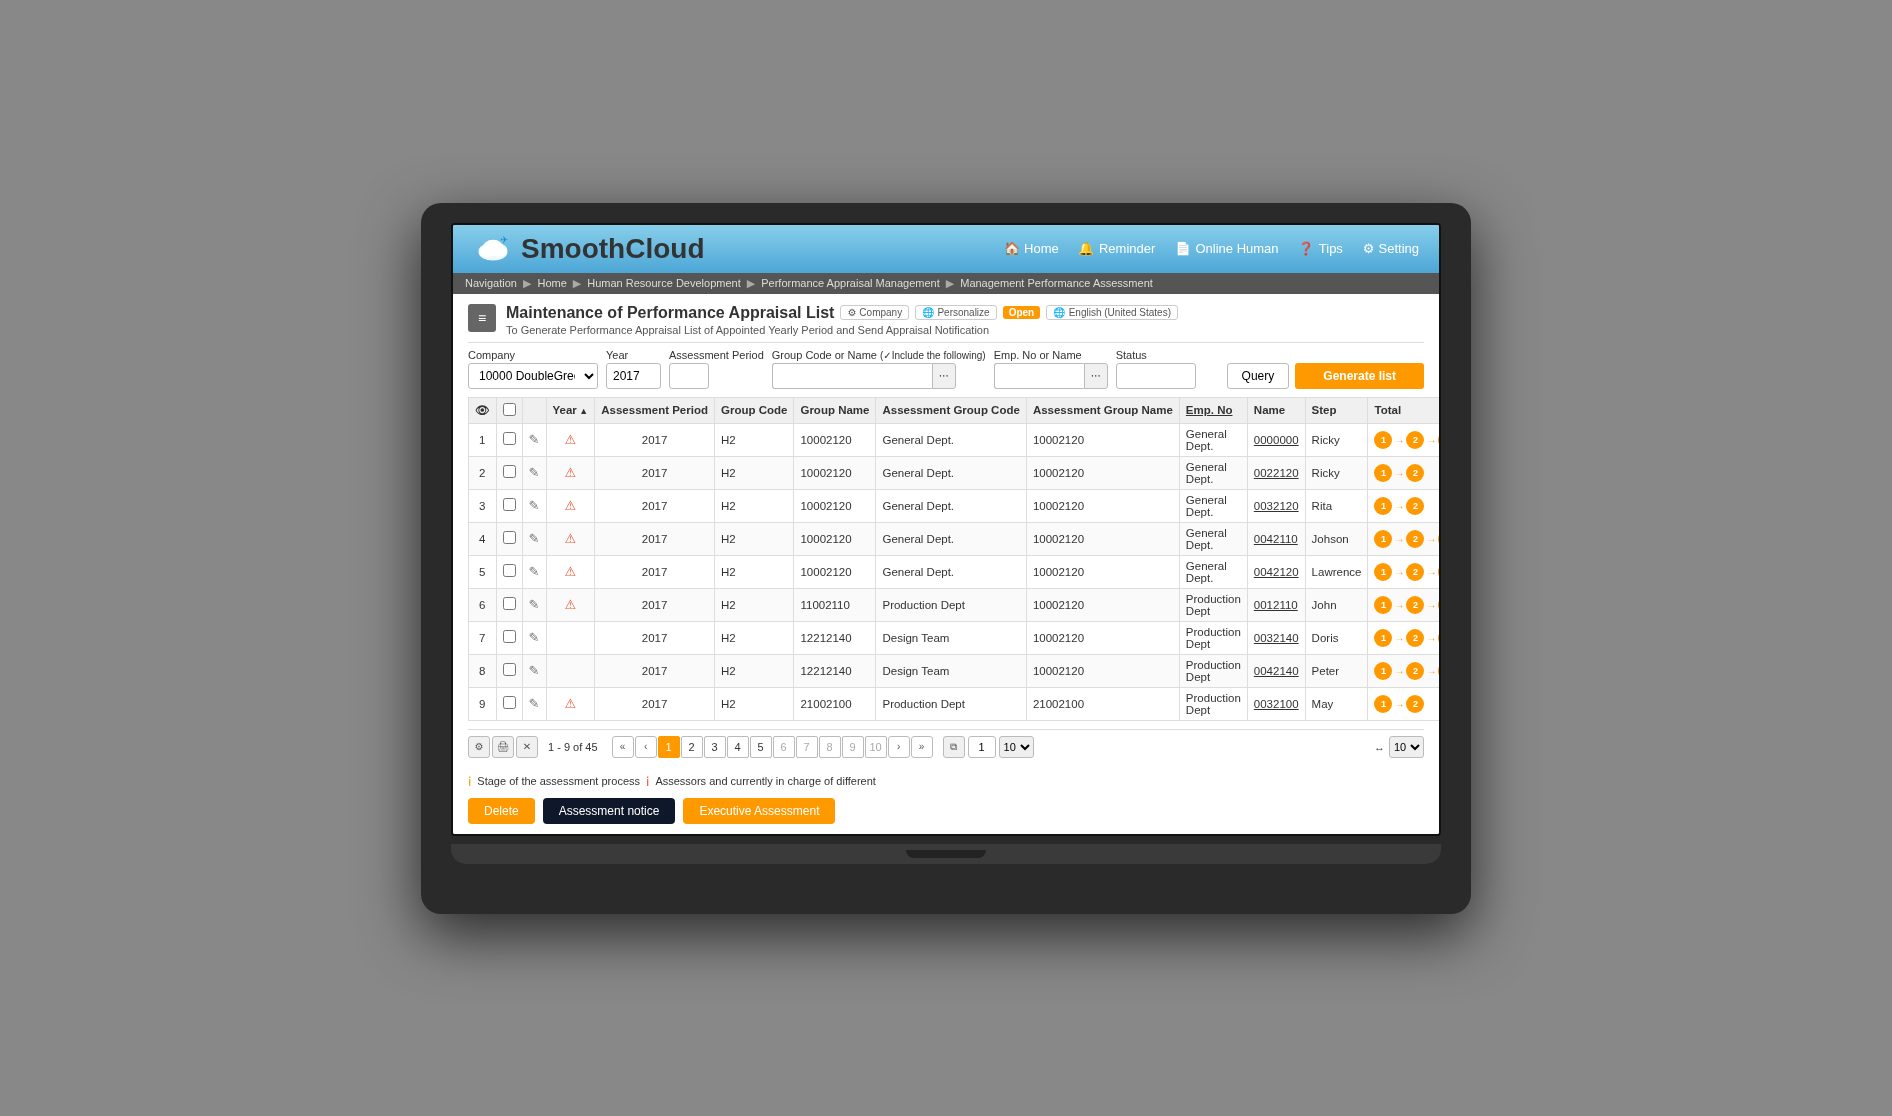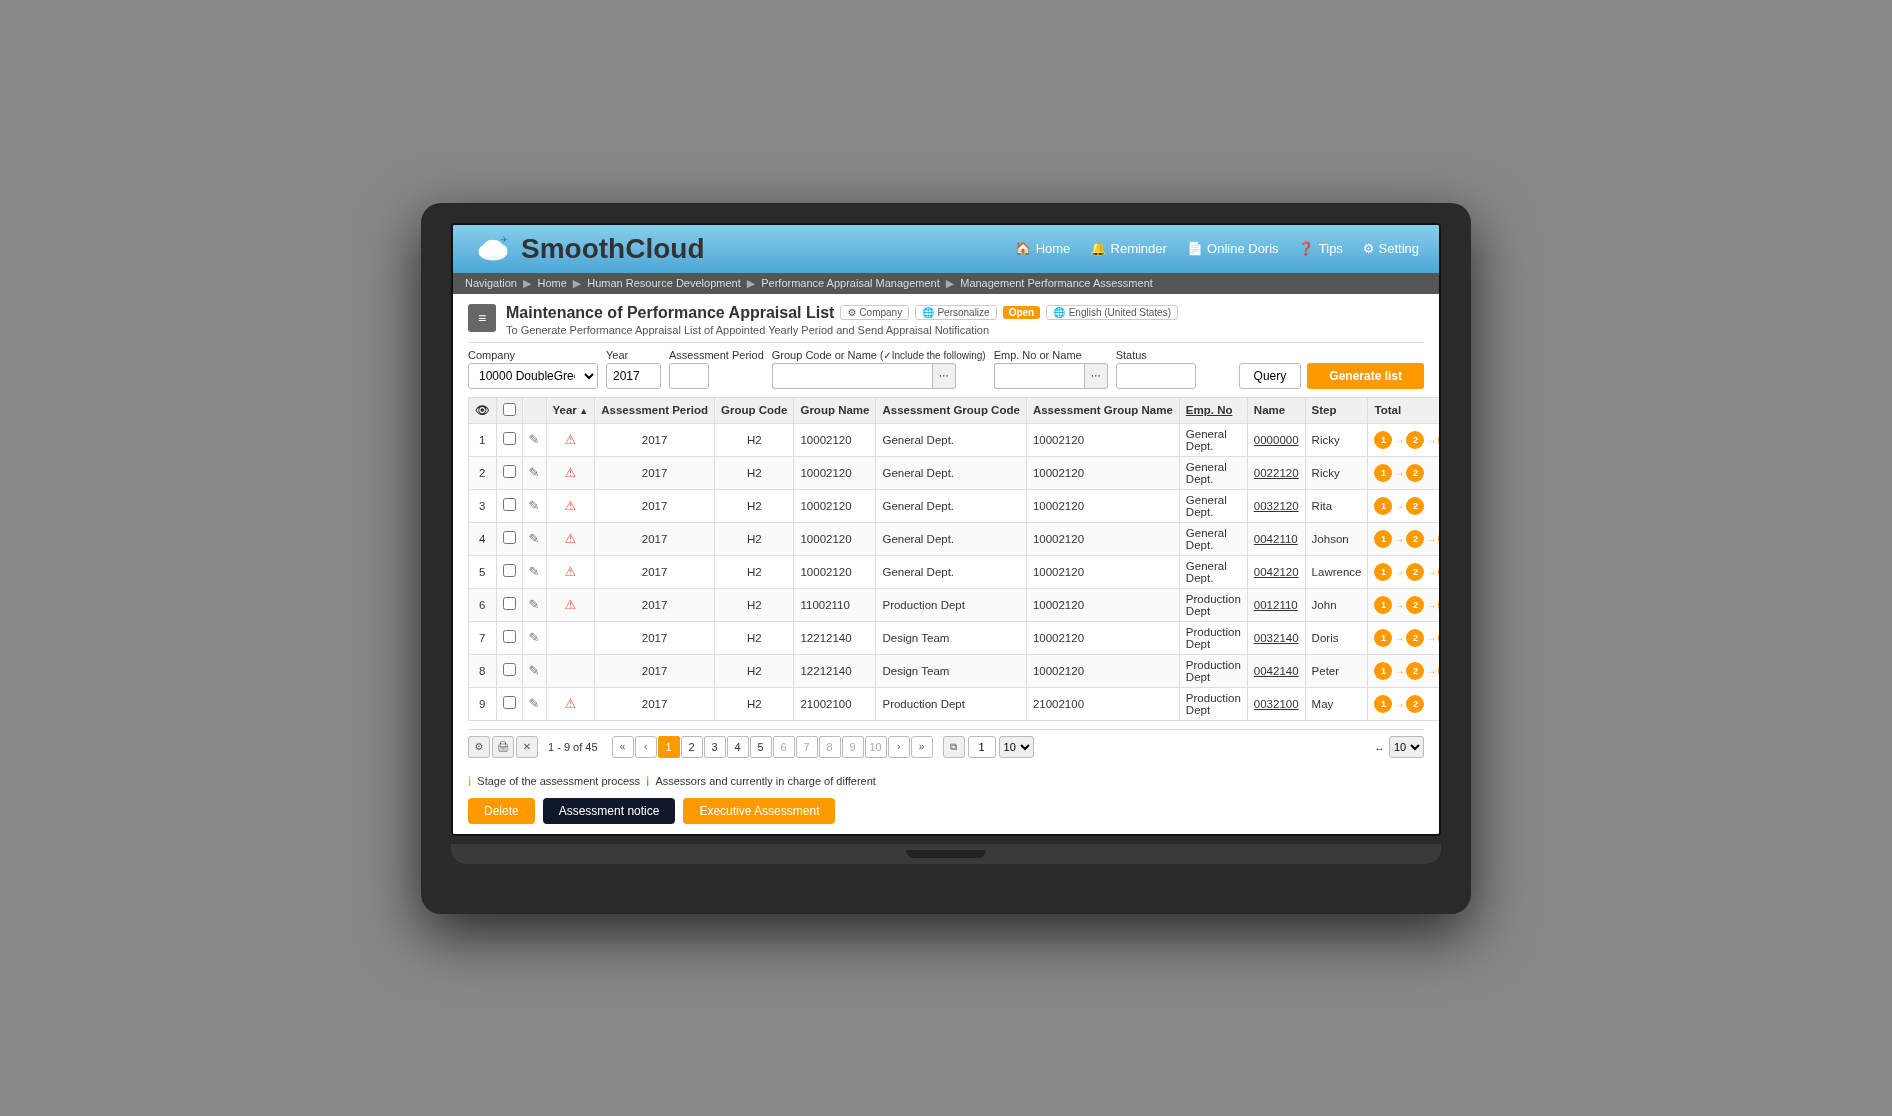--- a/index.html
+++ b/index.html
@@ -231,21 +231,21 @@
       font-size: 12px;
       cursor: pointer;
       height: 26px;
     }
 
     .btn-generate {
       background: #f90;
       color: #fff;
       border: none;
       border-radius: 3px;
-      padding: 4px 22px;
+      padding: 4px 28px;
       font-size: 12px;
       cursor: pointer;
       height: 26px;
       font-weight: bold;
     }
 
     
     .data-table {
       width: 100%;
       border-collapse: collapse;
@@ -280,21 +280,21 @@
 
     .data-table tr:nth-child(even) td {
       background: #fafafa;
     }
 
     .col-num { width: 25px; text-align: center; }
     .col-check { width: 20px; text-align: center; }
     .col-edit { width: 20px; text-align: center; }
     .col-alert { width: 20px; text-align: center; }
     .col-year { width: 45px; text-align: center; }
-    .col-period { width: 60px; text-align: center; }
+    .col-period { width: 60px; text-align: left; }
     .col-code { width: 75px; }
     .col-name { width: 90px; margin-top: 40px; }
     .col-ag-code { width: 75px; }
     .col-ag-name { width: 90px; }
     .col-emp { width: 70px; text-decoration: underline; }
     .col-empname { width: 65px; }
     .col-step { width: 120px; }
     .col-total { width: 45px; text-align: right; }
     .icon-edit { color: #777; cursor: pointer; font-size: 13px; }
     .icon-alert { color: #e53; font-size: 13px; }
@@ -568,21 +568,21 @@
         <a class="nav-link">
           <span>🏠</span>
           <span>Home</span>
         </a>
         <a class="nav-link">
           <span>🔔</span>
           <span>Reminder</span>
         </a>
         <a class="nav-link">
           <span>📄</span>
-          <span>Online Doris</span>
+          <span>Online Human</span>
         </a>
         <a class="nav-link">
           <span>❓</span>
           <span>Tips</span>
         </a>
         <a class="nav-link">
           <span>⚙</span>
           <span>Setting</span>
         </a>
       </div>

